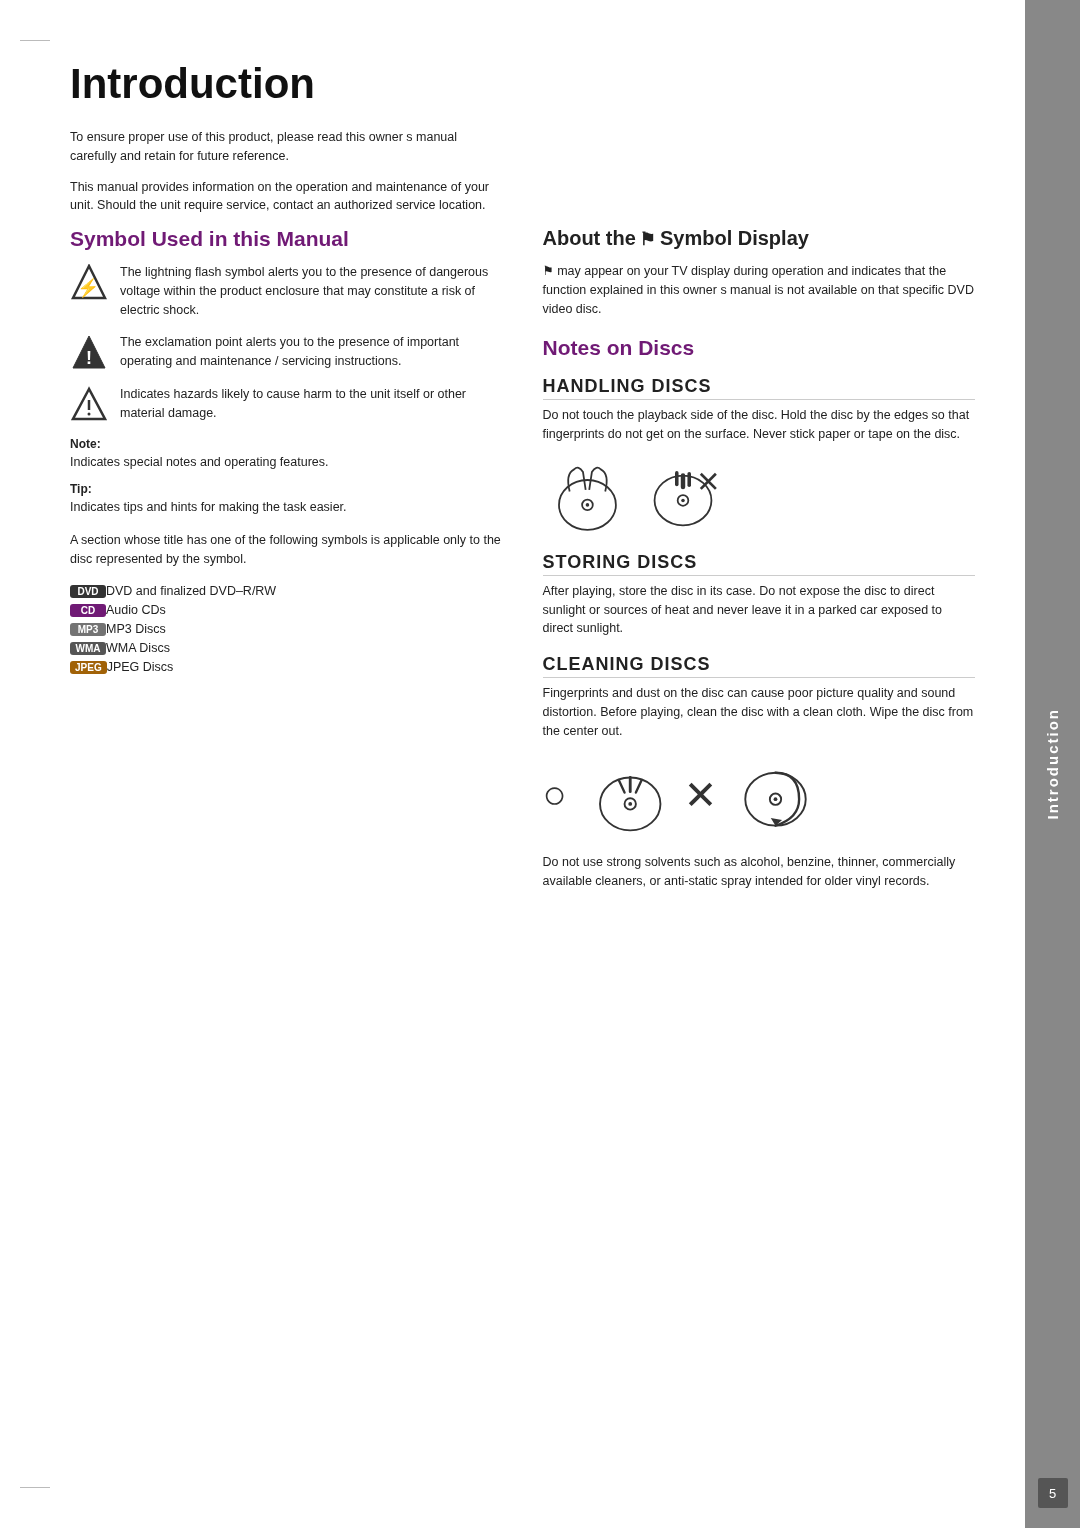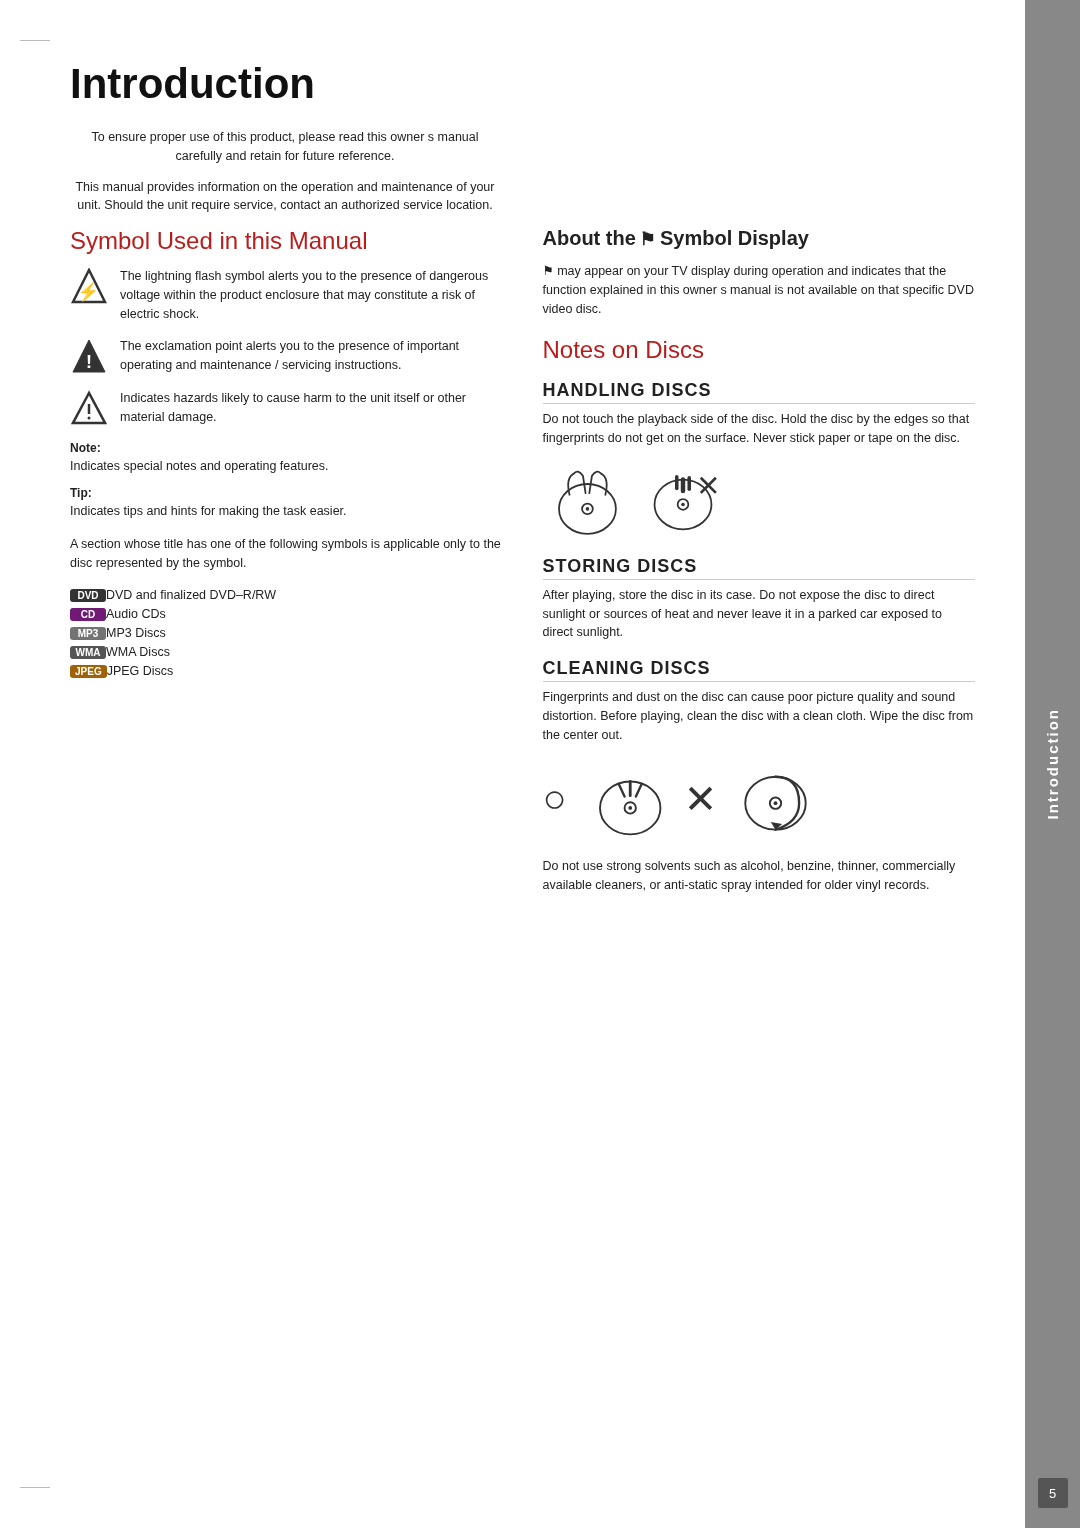--- a/index.html
+++ b/index.html
@@ -58,38 +58,37 @@
       font-size: 42px;
       font-weight: bold;
       margin-bottom: 20px;
       color: #111;
     }
     .intro-text {
       font-size: 12.5px;
       line-height: 1.5;
       margin-bottom: 12px;
       max-width: 430px;
-      text-align: center;
     }
     .two-column {
       display: flex;
       gap: 40px;
       margin-top: 10px;
     }
     .left-col {
       flex: 1;
     }
     .right-col {
       flex: 1;
     }
     .section-title {
-      font-size: 24px;
-      font-weight: normal;
+      font-size: 21px;
+      font-weight: bold;
       margin-bottom: 12px;
-      color: #b91c1c;
+      color: #701a75;
       border-bottom: none;
     }
     .sub-section-title {
       font-size: 18px;
       font-weight: bold;
       text-transform: uppercase;
       letter-spacing: 1px;
       margin-bottom: 6px;
       margin-top: 16px;
       padding-bottom: 2px;

